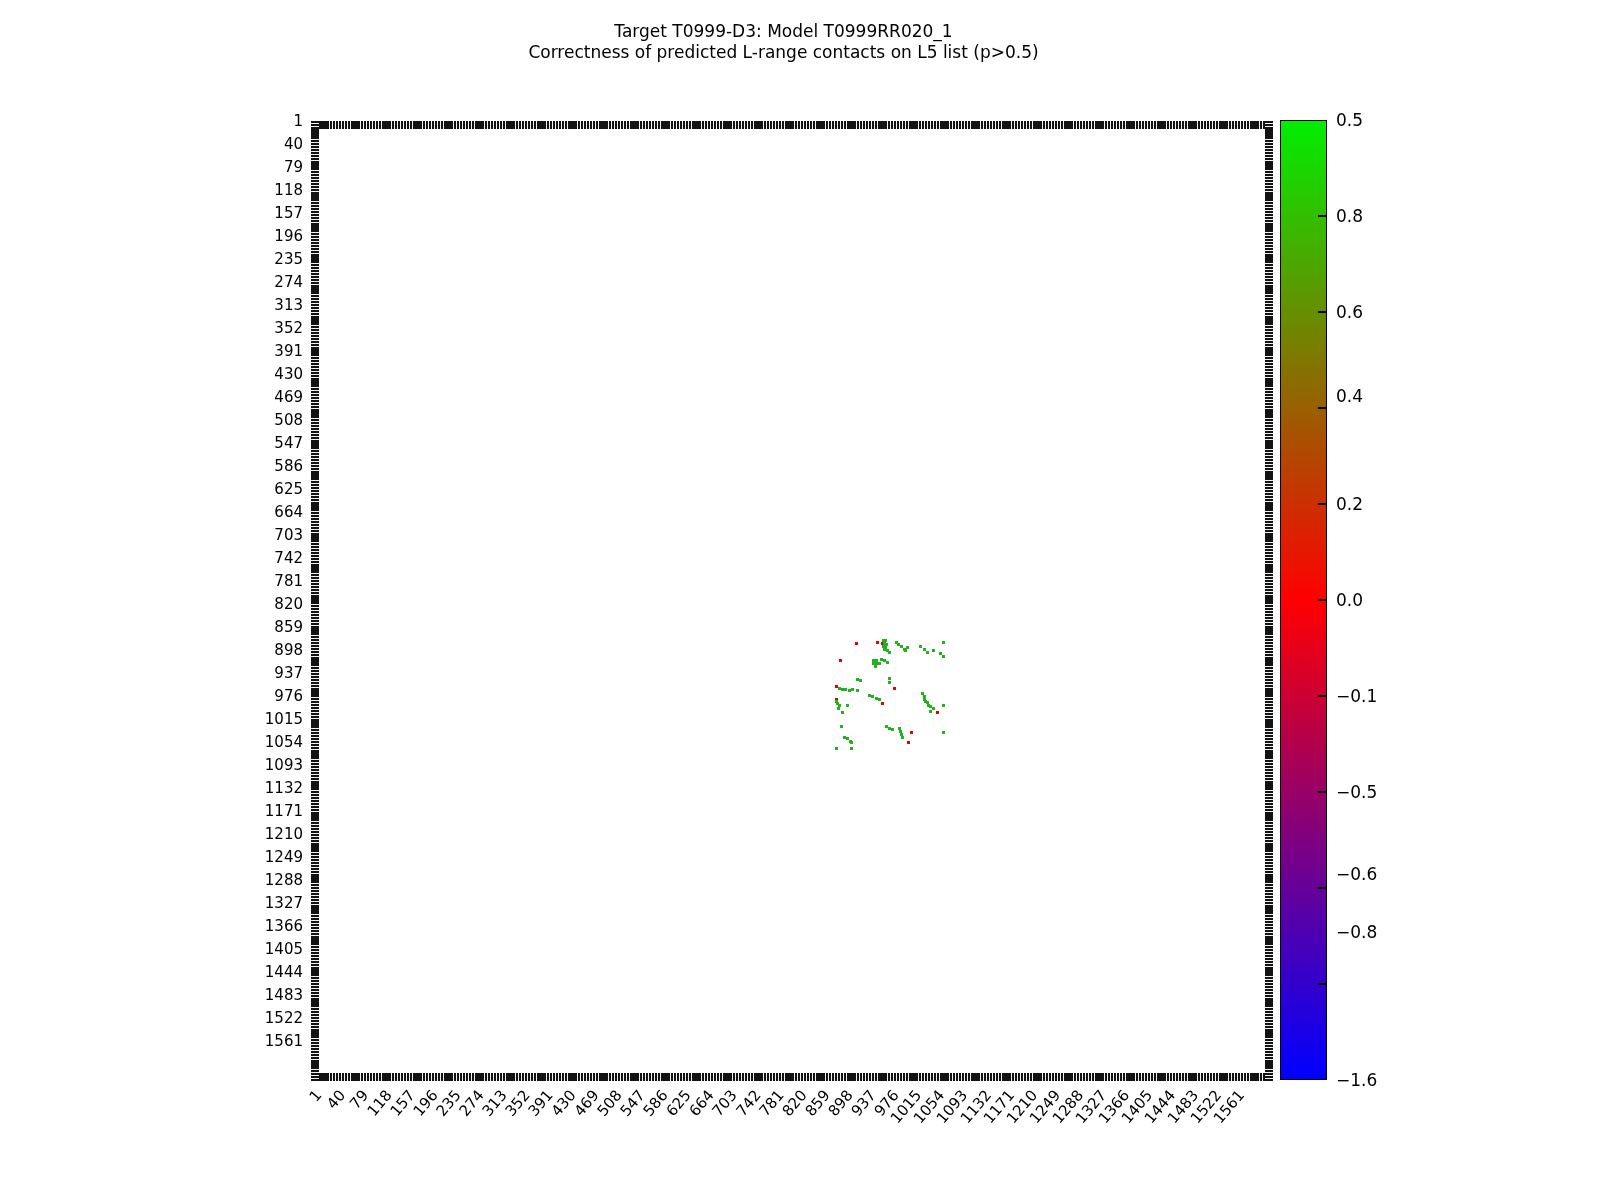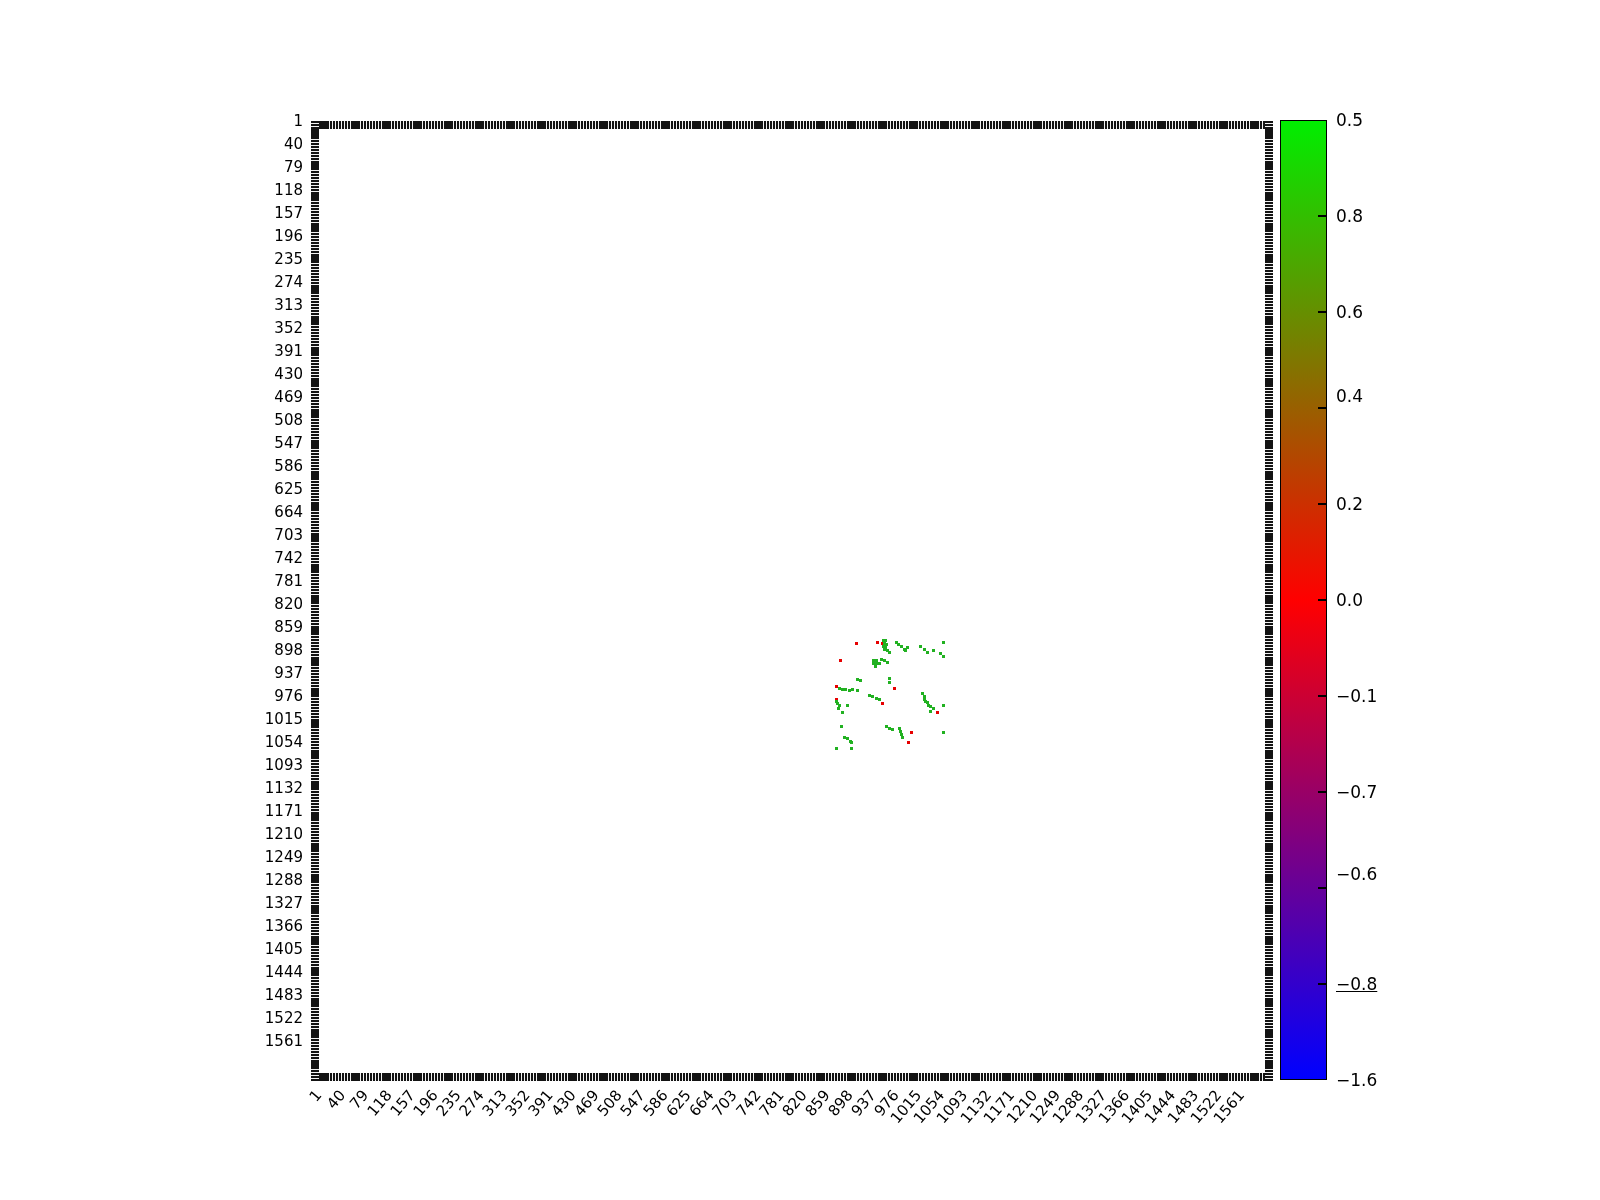--- a/index.html
+++ b/index.html
@@ -28,20 +28,22 @@
   .colorbar{position:absolute;left:1280px;top:120px;width:47px;height:960px;
             border:1.5px solid #000;box-sizing:border-box;
             background:linear-gradient(180deg,#00ee00 0%,#ff0000 50%,#0000ff 100%);}
   .cbtickmark{position:absolute;width:8px;height:1.6px;background:#000;}
   .cbtick{position:absolute;left:1336px;height:20px;line-height:20px;font-size:17px;white-space:nowrap;}
 </style>
 </head>
 <body>
 
 <div class="fig">
+  <div class="suptitle sup1">Target T0999-D3: Model T0999RR020_1</div>
+  <div class="suptitle sup2">Correctness of predicted L-range contacts on L5 list (p&gt;0.5)</div>
 
   <div class="plot-box">
     <div class="strip strip-top"></div>
     <div class="strip strip-bottom"></div>
     <div class="strip strip-left"></div>
     <div class="strip strip-right"></div>
     <div class="dots" id="dots-layer">
         <div class="dot" style="left: 572.034px; top: 523.638px; background: rgb(0, 0, 238);"></div>
         <div class="dot" style="left: 544.244px; top: 520.688px; background: rgb(230, 0, 0);"></div>
         <div class="dot" style="left: 564.939px; top: 519.508px; background: rgb(230, 0, 0);"></div>
@@ -228,21 +230,21 @@
       <div class="cbtick" style="top: 302px;">0.6</div>
       <div class="cbtickmark" style="left: 1318px; top: 311.2px;"></div>
       <div class="cbtick" style="top: 386px;">0.4</div>
       <div class="cbtickmark" style="left: 1318px; top: 407.2px;"></div>
       <div class="cbtick" style="top: 494px;">0.2</div>
       <div class="cbtickmark" style="left: 1318px; top: 503.2px;"></div>
       <div class="cbtick" style="top: 590px;">0.0</div>
       <div class="cbtickmark" style="left: 1318px; top: 599.2px;"></div>
       <div class="cbtick" style="top: 686px;">−0.1</div>
       <div class="cbtickmark" style="left: 1318px; top: 695.2px;"></div>
-      <div class="cbtick" style="top: 782px;">−0.7</div>
+      <div class="cbtick" style="top: 782px;">−0.5</div>
       <div class="cbtickmark" style="left: 1318px; top: 791.2px;"></div>
       <div class="cbtick" style="top: 864px;">−0.6</div>
       <div class="cbtickmark" style="left: 1318px; top: 887.2px;"></div>
-      <div class="cbtick" style="top: 974px; text-decoration: underline;">−0.8</div>
+      <div class="cbtick" style="top: 922px;">−0.8</div>
       <div class="cbtickmark" style="left: 1318px; top: 983.2px;"></div>
       <div class="cbtick" style="top: 1070px;">−1.6</div>
     </div>
 </div>
 
 </body></html>

